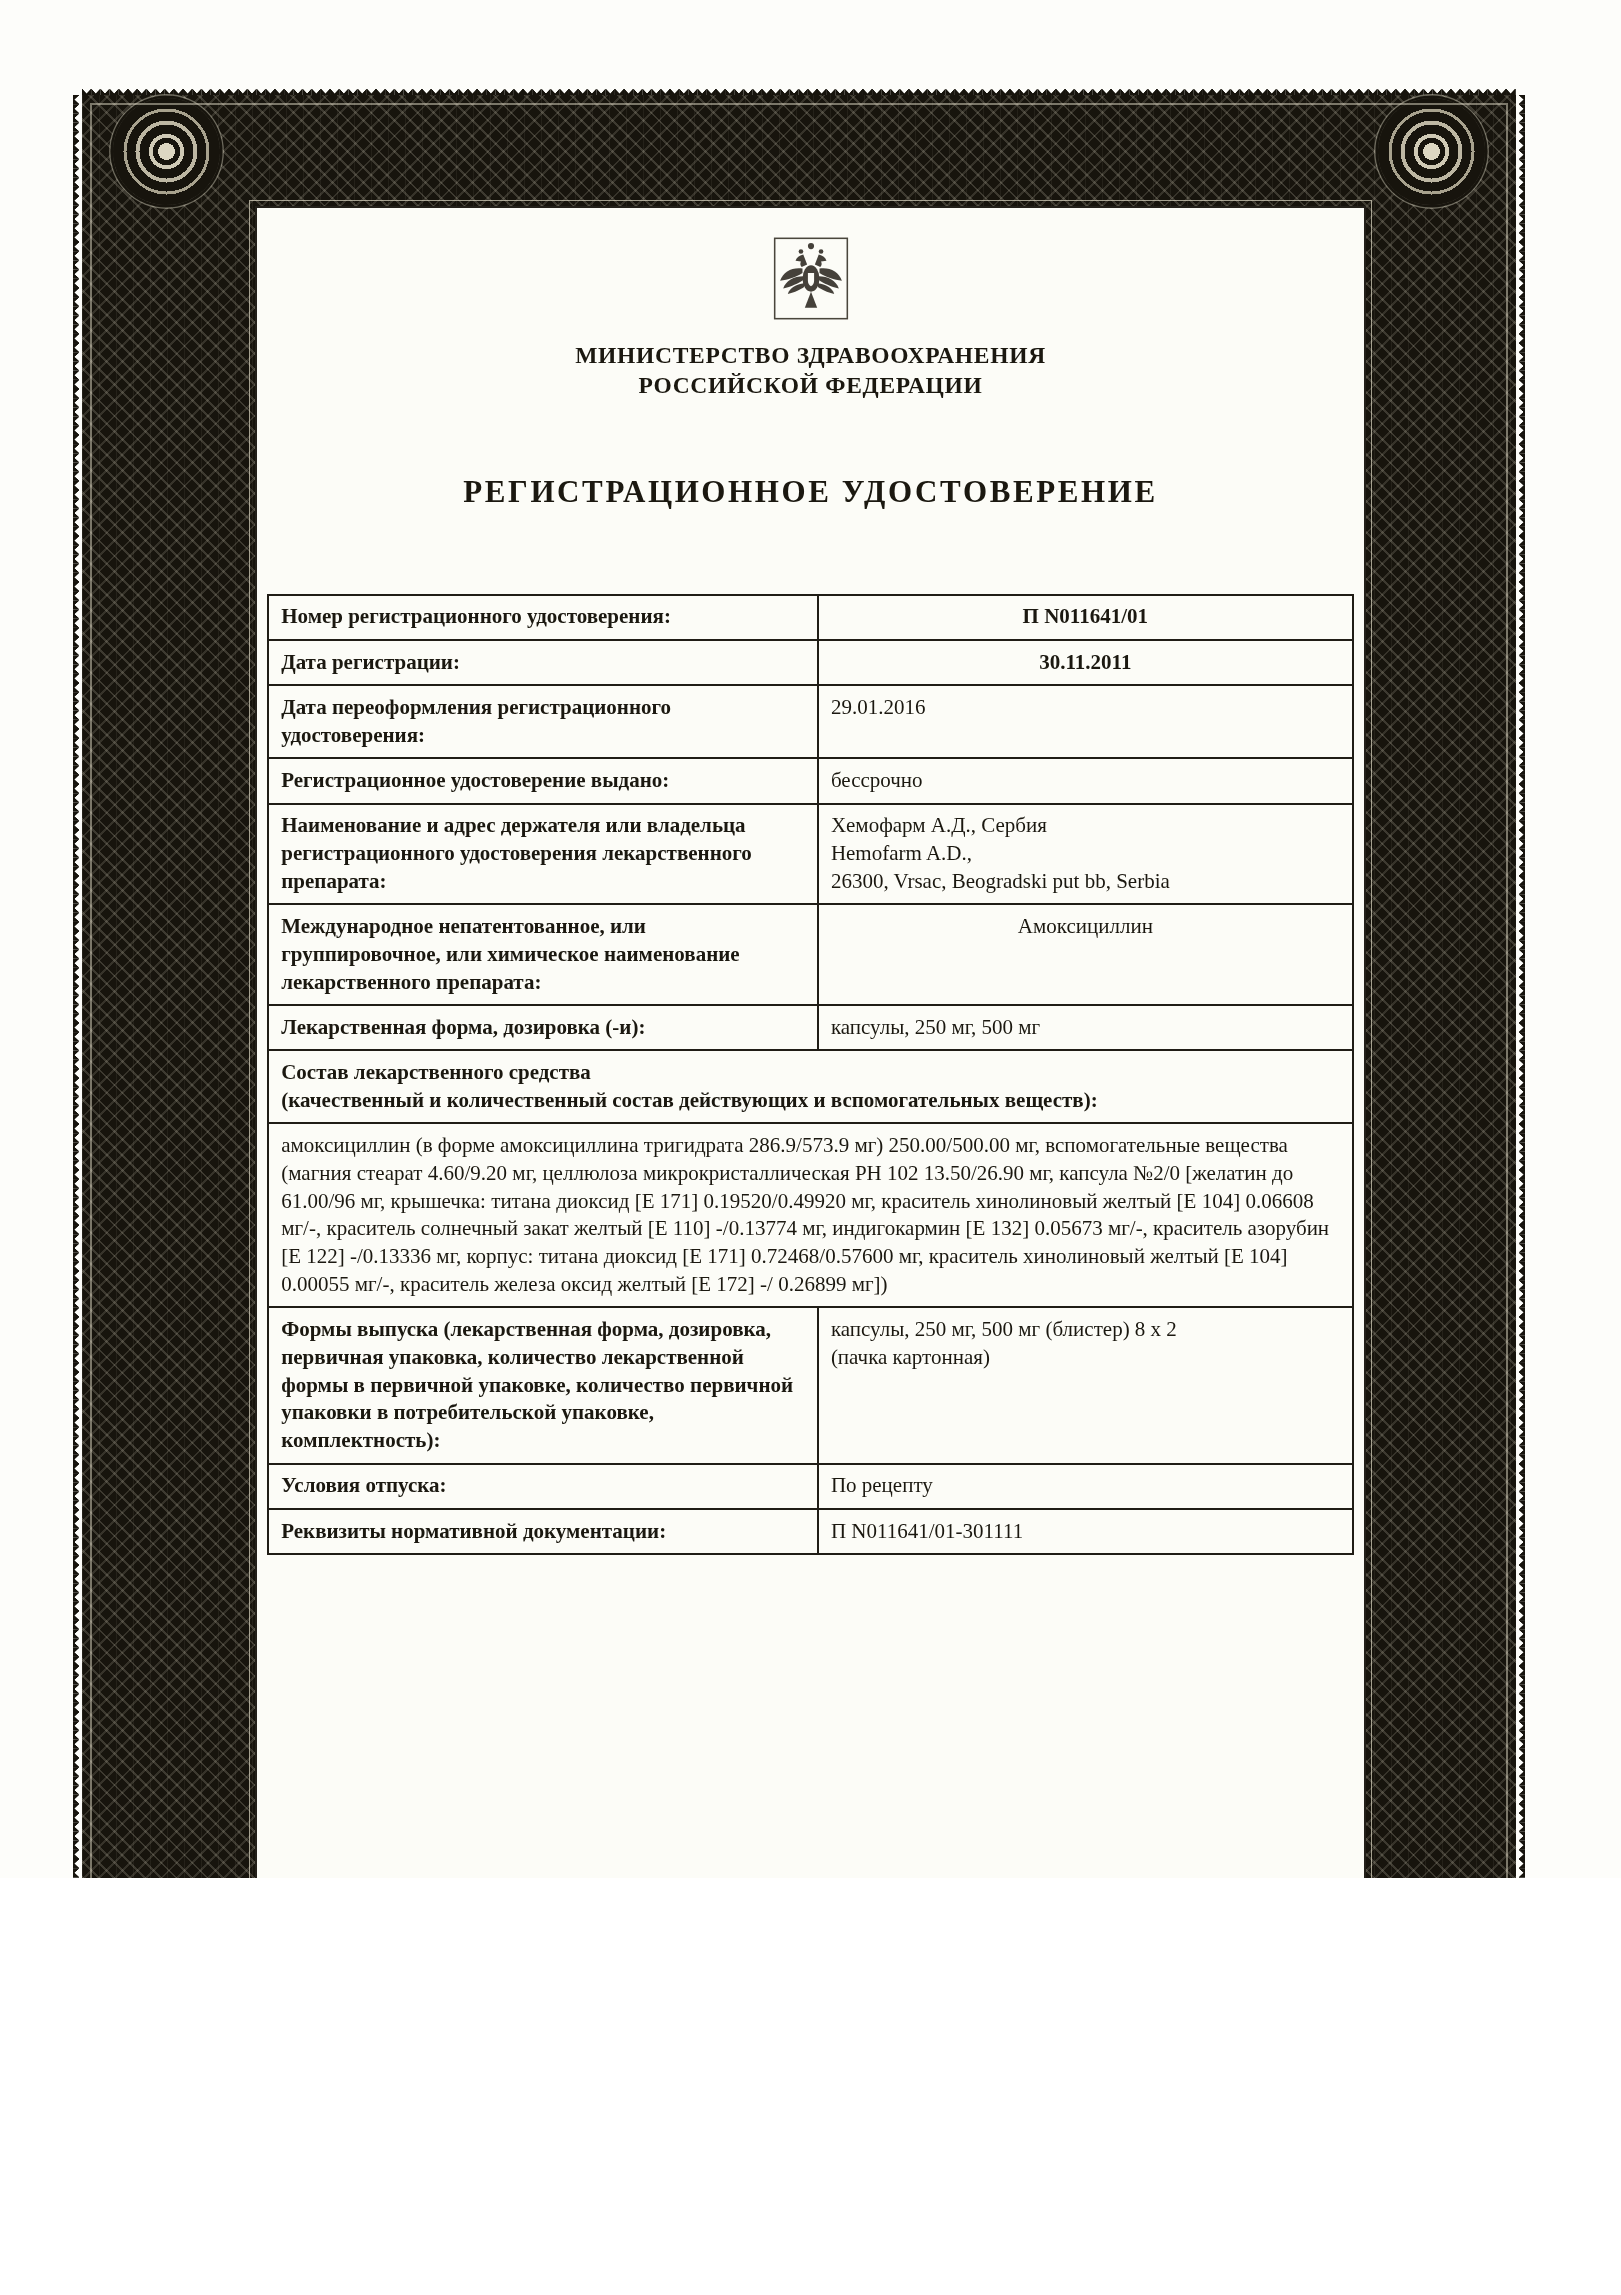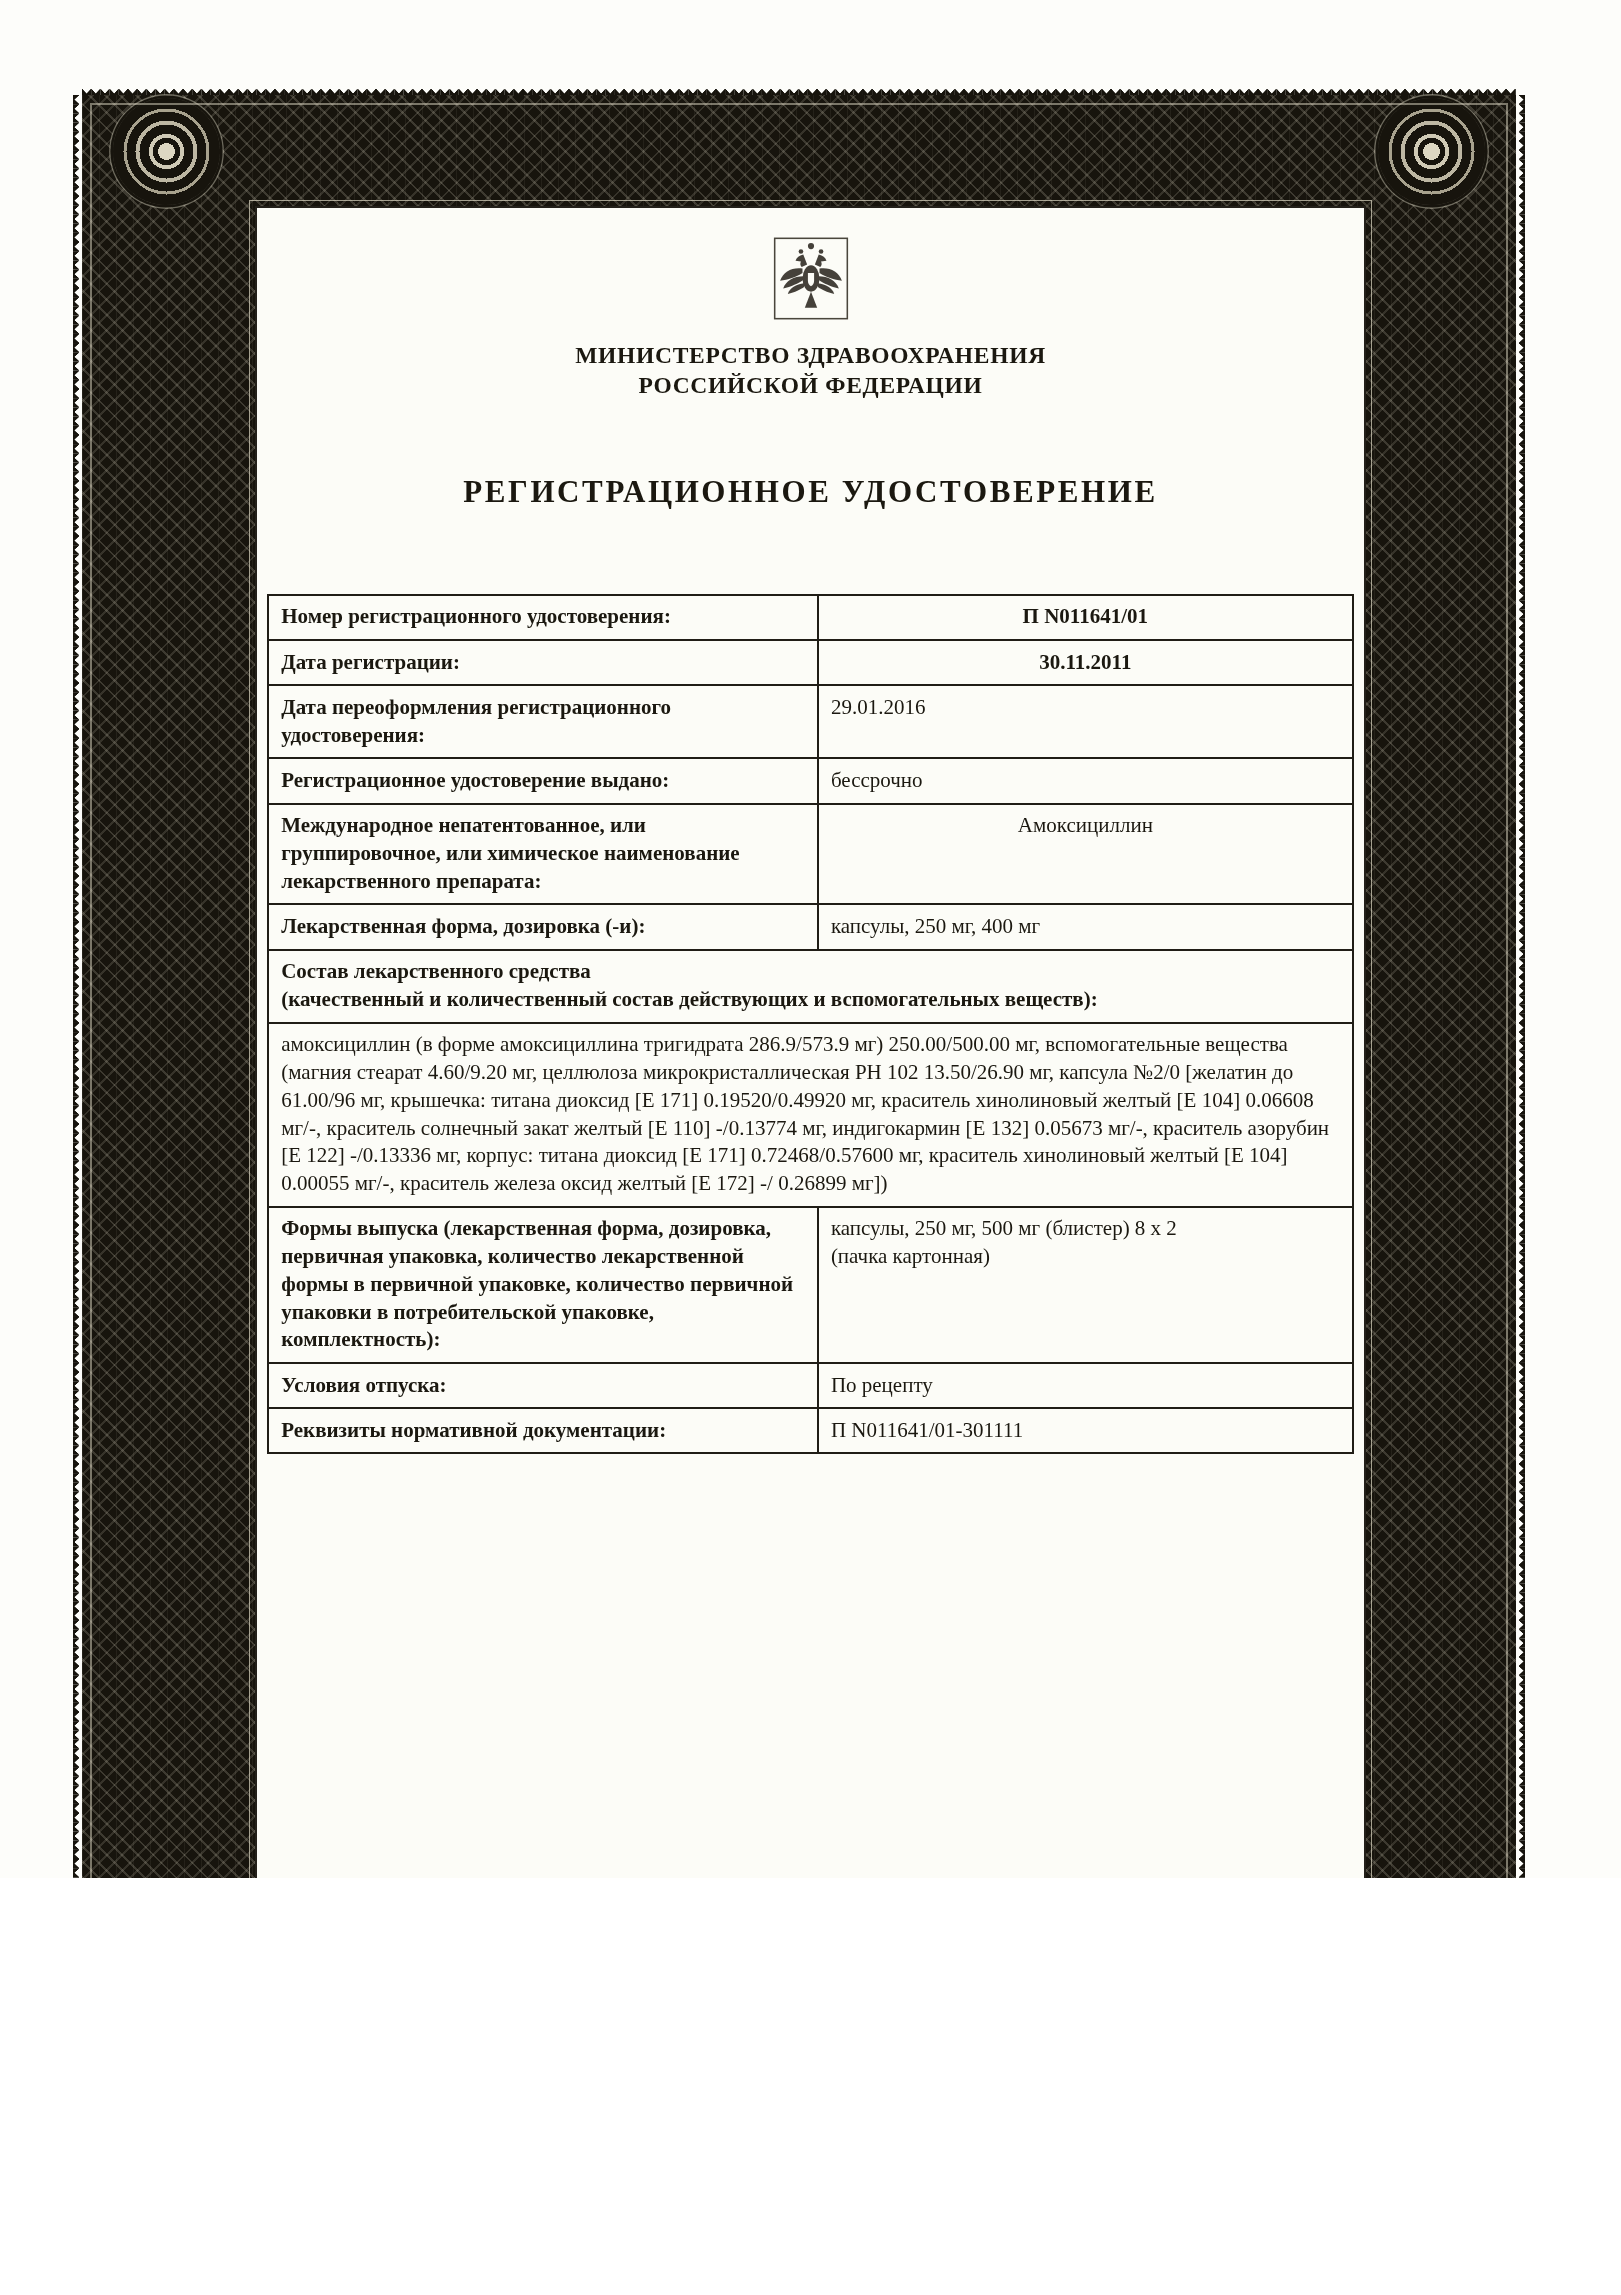--- a/index.html
+++ b/index.html
@@ -160,26 +160,32 @@
         </tr>
         <tr>
           <td class="lbl">Дата переоформления регистрационного удостоверения:</td>
           <td>29.01.2016</td>
         </tr>
         <tr>
           <td class="lbl">Регистрационное удостоверение выдано:</td>
           <td>бессрочно</td>
         </tr>
         <tr>
+          <td class="lbl">Наименование и адрес держателя или владельца регистрационного удостоверения лекарственного препарата:</td>
+          <td>Хемофарм А.Д., Сербия
+Hemofarm A.D.,
+26300, Vrsac, Beogradski put bb, Serbia</td>
+        </tr>
+        <tr>
           <td class="lbl">Международное непатентованное, или группировочное, или химическое наименование лекарственного препарата:</td>
           <td class="center">Амоксициллин</td>
         </tr>
         <tr>
           <td class="lbl">Лекарственная форма, дозировка (-и):</td>
-          <td>капсулы, 250 мг, 400 мг</td>
+          <td>капсулы, 250 мг, 500 мг</td>
         </tr>
         <tr>
           <td class="lbl" colspan="2">Состав лекарственного средства
 (качественный и количественный состав действующих и вспомогательных веществ):</td>
         </tr>
         <tr>
           <td colspan="2">амоксициллин (в форме амоксициллина тригидрата 286.9/573.9 мг) 250.00/500.00 мг, вспомогательные вещества (магния стеарат 4.60/9.20 мг, целлюлоза микрокристаллическая РН 102 13.50/26.90 мг, капсула №2/0 [желатин до 61.00/96 мг, крышечка: титана диоксид [Е 171] 0.19520/0.49920 мг, краситель хинолиновый желтый [Е 104] 0.06608 мг/-, краситель солнечный закат желтый [Е 110] -/0.13774 мг, индигокармин [Е 132] 0.05673 мг/-, краситель азорубин [Е 122] -/0.13336 мг, корпус: титана диоксид [Е 171] 0.72468/0.57600 мг, краситель хинолиновый желтый [Е 104] 0.00055 мг/-, краситель железа оксид желтый [Е 172] -/ 0.26899 мг])</td>
         </tr>
         <tr>
           <td class="lbl">Формы выпуска (лекарственная форма, дозировка, первичная упаковка, количество лекарственной формы в первичной упаковке, количество первичной упаковки в потребительской упаковке, комплектность):</td>

